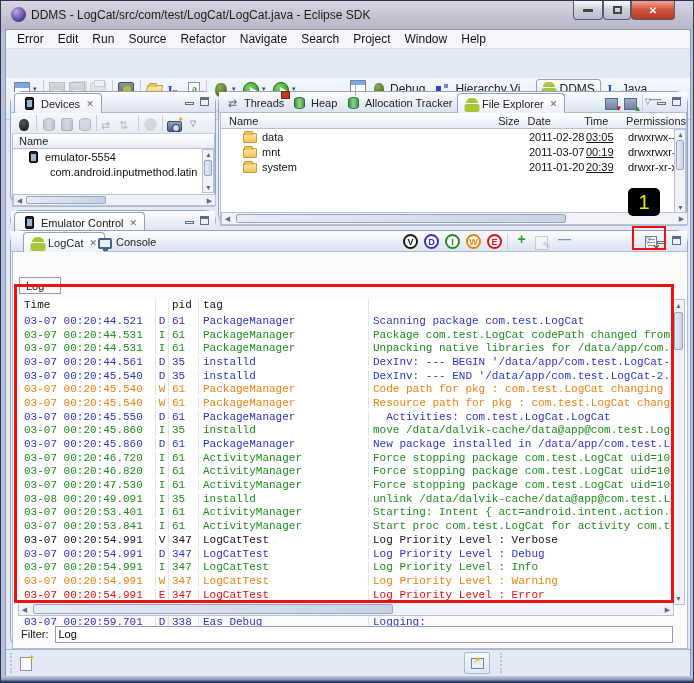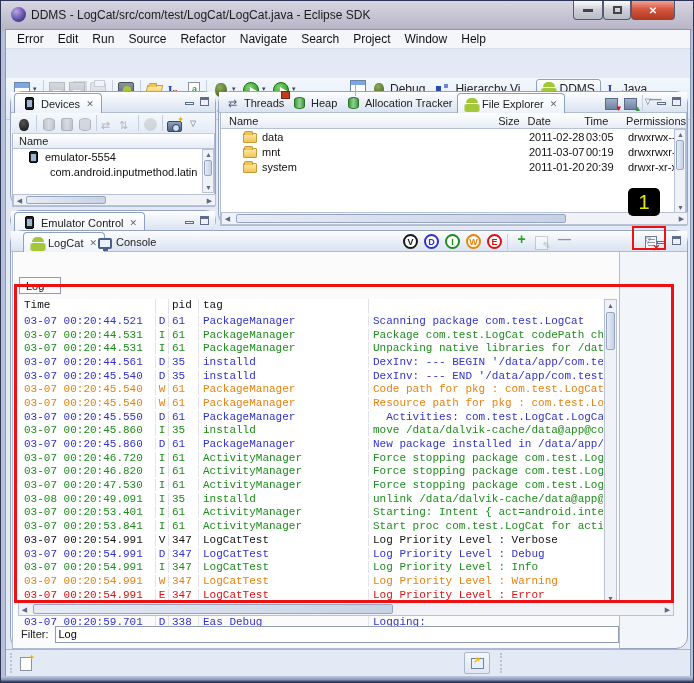--- a/index.html
+++ b/index.html
@@ -122,21 +122,21 @@
   
   .dtree{font-size:11px;color:#111;}
   .drow{height:15px;display:flex;align-items:center;gap:4px;}
   .drow.dev-root{padding-left:13px;}
   .drow.dev-child{padding-left:37px;}
   
   .erow{height:15px;display:flex;align-items:center;font-size:11px;color:#111;}
   .ecell-name{width:278px;padding-left:22px;display:flex;align-items:center;gap:5px;}
   .ecell-size{width:22px;text-align:right;}
   .ecell-date{width:65px;padding-left:8px;}
-  .ecell-time{width:30px;}
+  .ecell-time{width:30px;text-decoration:underline;}
   .ecell-perm{padding-left:12px;}
   .ehdr-name{width:270px;padding-left:8px;}
   .ehdr-size{width:30px;text-align:right;}
   .ehdr-date{width:65px;padding-left:8px;}
   .ehdr-time{width:30px;}
   .ehdr-perm{padding-left:12px;}
   
   .lvlbtn{position:absolute;top:3px;width:15px;height:15px;border-radius:50%;border:2px solid currentColor;
     font:bold 9px "Liberation Sans",sans-serif;display:flex;align-items:center;justify-content:center;background:#fff;}
   .lv-V{color:#1a1a1a;} .lv-D{color:var(--lvl-D,#3232c8);} .lv-I{color:var(--lvl-I,#1e8c1e);}
@@ -462,21 +462,21 @@
         <span class="view-toolbar-icon" style="left:502px;top:0;font:bold 14px 'Liberation Sans',sans-serif;color:#2ba12b;text-align:center">+</span>
         <span class="view-toolbar-icon" style="left:523px"><span class="ic ic-editpad dis"></span></span>
         <span class="view-toolbar-icon" style="left:545px;top:0;font:bold 13px 'Liberation Sans',sans-serif;color:#8a97ab;text-align:center">—</span>
         <span class="view-toolbar-icon" style="left:632px"><span class="ic ic-clipx"></span></span>
         <div class="pbtns" style="right:6px">
           <span class="pbtn-chev">▽</span>
           <span class="pbtn-min"></span>
           <span class="pbtn-max"></span>
         </div>
       </div>
-      <div class="content" style="left:1px;top:21px;width:608px;height:397px;background:#fbfbfc">
+      <div class="content" style="left:1px;top:21px;width:676px;height:397px;background:#fbfbfc">
         <div class="logtab">
             <span>Log</span>
           </div>
         <div style="position:absolute;left:5px;top:47px;right:16px;bottom:46px;background:#fff">
           <div class="lheader">
             <span class="c-time">Time</span>
             <span class="c-lvl"></span>
             <span class="c-pid">pid</span>
             <span class="c-tag">tag</span>
           </div>

